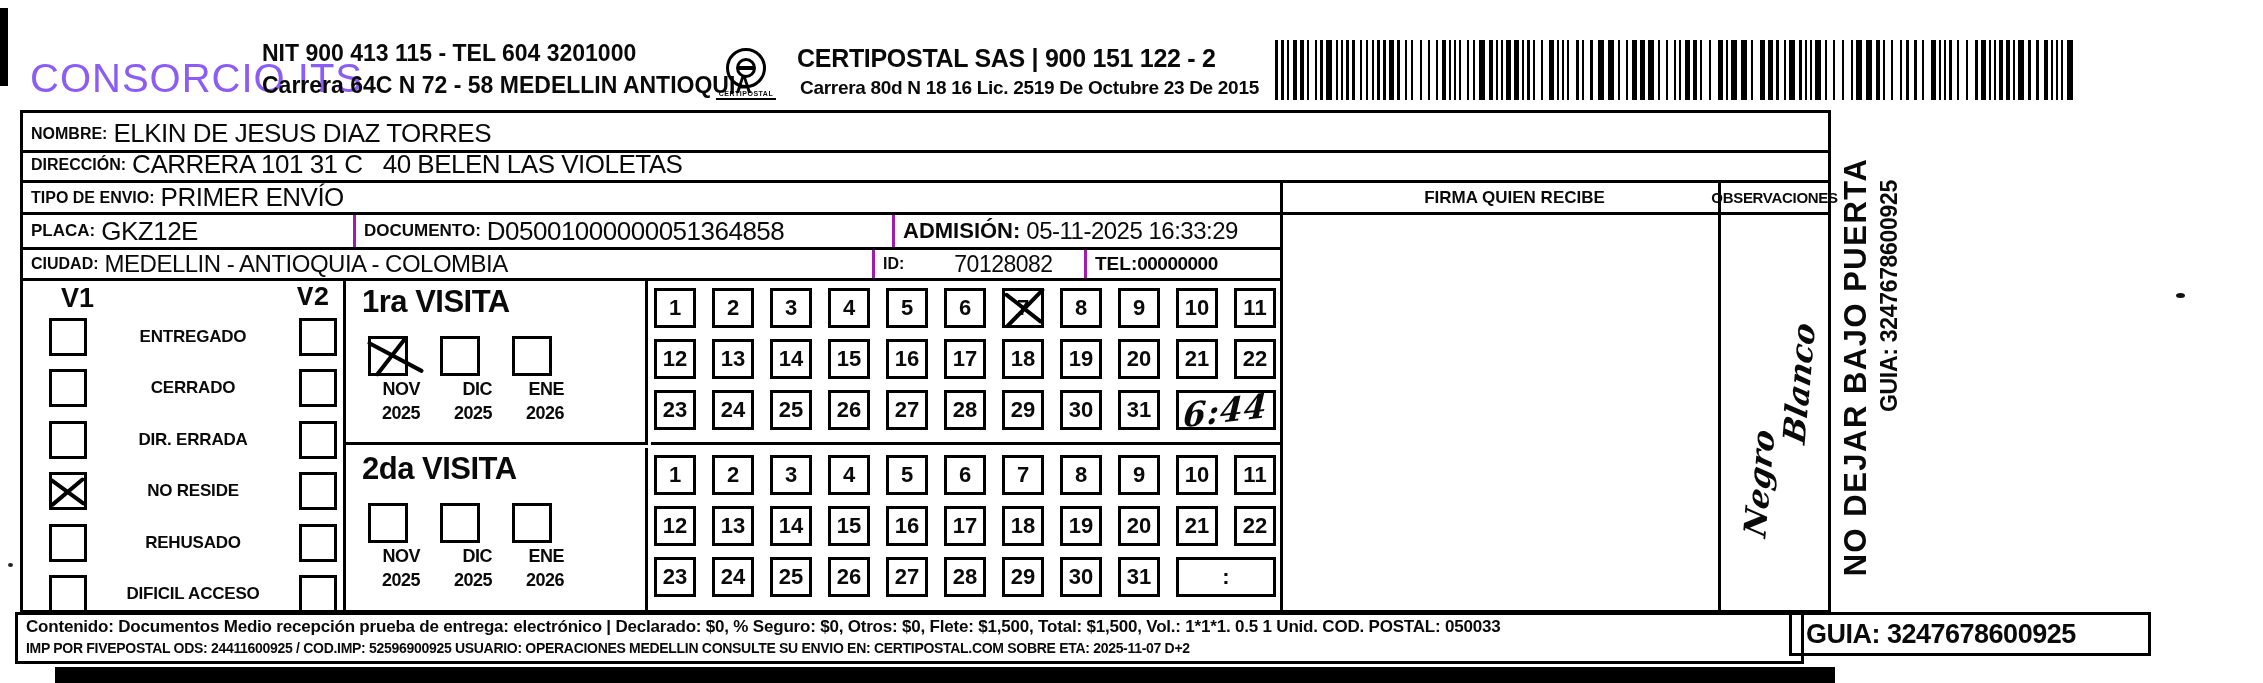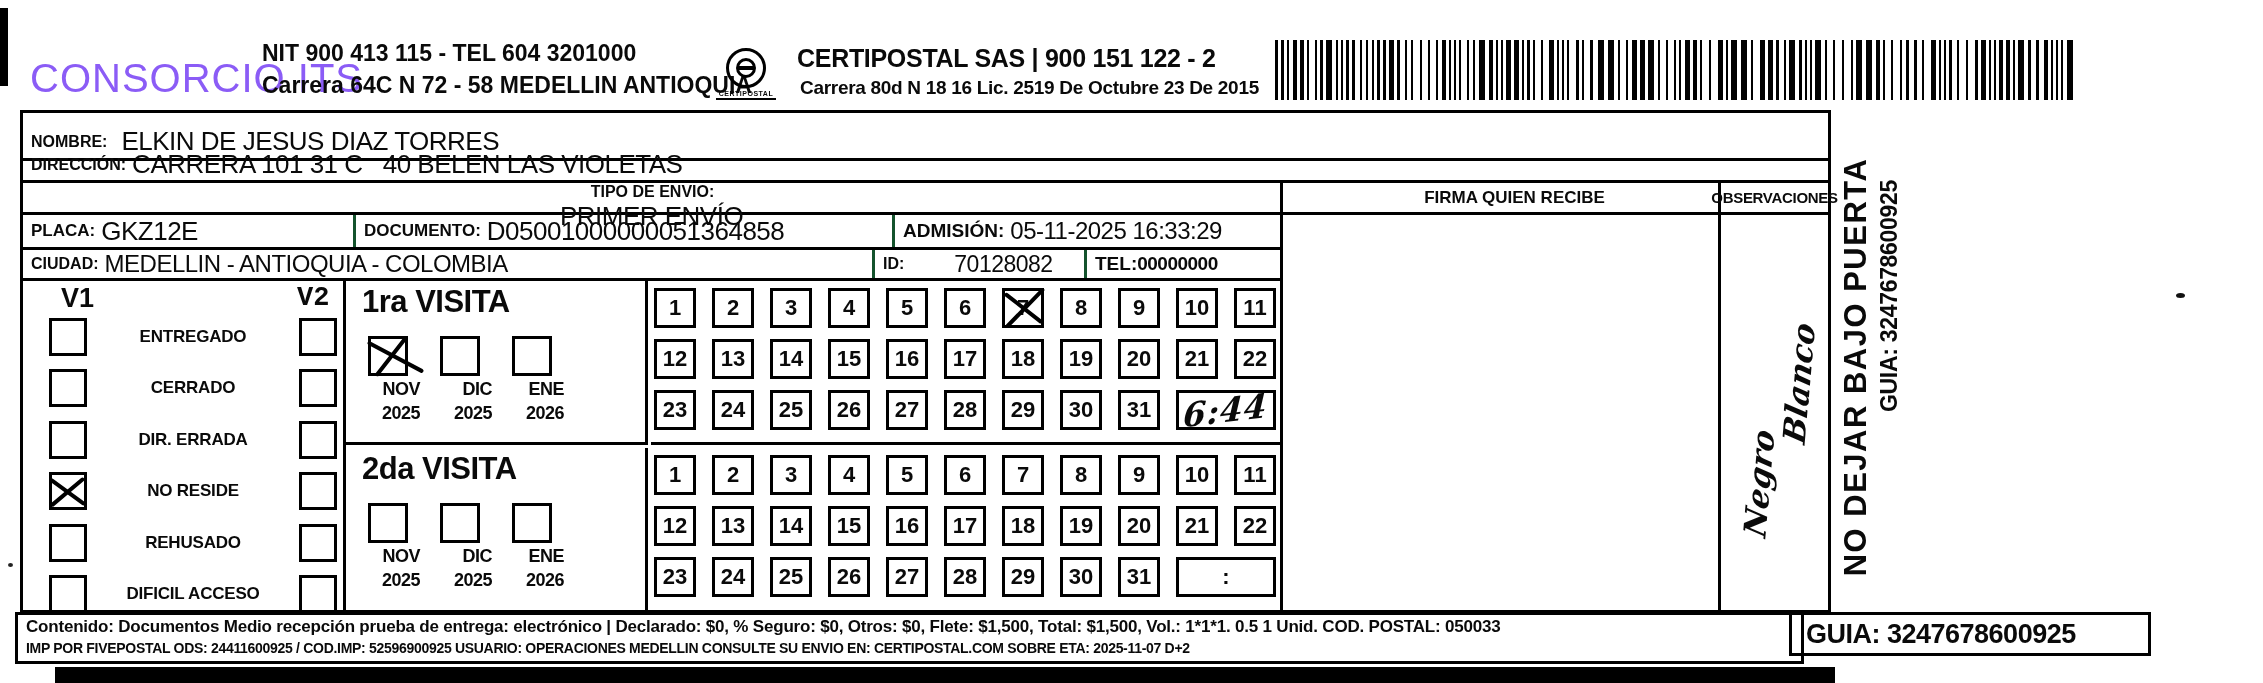--- a/index.html
+++ b/index.html
@@ -15,38 +15,38 @@
   .logo .ring:before{content:"";position:absolute;left:7px;top:7px;width:20px;height:20px;border:3px solid #000;border-radius:50%;box-sizing:border-box;}
   .logo .ring:after{content:"";position:absolute;left:9px;top:15px;width:16px;height:4px;background:#000;}
   .logo .logotxt{font-size:7px;font-weight:bold;letter-spacing:0.5px;margin-top:2px;border-bottom:2px solid #000;padding-bottom:1px;}
   .hdr-cp1{left:797px;top:44px;font-size:25px;font-weight:bold;letter-spacing:-0.3px;}
   .hdr-cp2{left:800px;top:77px;font-size:19px;font-weight:bold;letter-spacing:-0.3px;}
   .barcode{left:1275px;top:40px;width:812px;height:60px;}
   .barcode i{position:absolute;top:0;bottom:0;background:#000;}
   
   #form{left:20px;top:110px;width:1805px;height:497px;border:3px solid #000;}
   #form .row{position:absolute;left:0;right:0;border-bottom:3px solid #000;display:flex;align-items:center;}
-  .row-nombre{top:12px;height:33px;gap:8px;}
+  .row-nombre{top:4px;height:33px;}
   .row-dir{top:36px;height:31px;}
   .flab{font-weight:bold;padding:0 6px 0 8px;}
   .row-nombre .flab,.row-dir .flab{font-size:16px;}
   .bigval{font-size:26px;}
   .cols{position:absolute;left:0;right:0;top:70px;bottom:0;}
   .left-col{position:absolute;left:0;top:0;bottom:0;width:1257px;border-right:3px solid #000;}
   .firma-col{position:absolute;left:1260px;top:0;bottom:0;width:435px;border-right:3px solid #000;}
   .obs-col{position:absolute;left:1698px;top:0;bottom:0;right:0;}
   .hdr-cell{position:absolute;left:0;right:0;top:0;height:29px;border-bottom:3px solid #000;display:flex;align-items:center;justify-content:center;font-weight:bold;}
   .firma-col .hdr-cell{font-size:17px;padding-left:28px;}
   .obs-col .hdr-cell{font-size:15px;letter-spacing:-0.3px;}
   .lrow{position:absolute;left:0;right:0;border-bottom:3px solid #000;display:flex;align-items:stretch;}
-  .row-tipo{top:0;height:29px;flex-direction:column;}
+  .row-tipo{top:0;height:29px;}
   .row-placa{top:32px;height:32px;}
   .row-ciudad{top:67px;height:28px;}
   .cell{display:flex;align-items:center;box-sizing:border-box;}
-  .brd{border-right:3px solid #14532d;}
+  .brd{border-right:3px solid #a21caf;}
   
   .status{position:absolute;left:0;right:0;top:98px;bottom:0;}
   .v1v2{position:absolute;left:0;top:0;bottom:0;width:320px;border-right:3px solid #000;}
   .v1v2 .vh{position:absolute;top:2px;font-size:27px;font-weight:bold;}
   .vh1{left:38px;} .vh2{left:274px;font-family:Liberation Mono, monospace;}
   .strows{position:absolute;left:0;right:0;top:30px;bottom:4px;}
   .st-row{height:51.5px;display:flex;align-items:center;padding:0 6px 0 26px;box-sizing:border-box;}
   .st-lab{flex:1;text-align:center;font-size:17px;font-weight:bold;letter-spacing:-0.2px;}
   .cb{width:38px;height:38px;border:3px solid #000;box-sizing:border-box;position:relative;flex:none;background:#fff;}
   .cb.checked::before,.cb.checked::after{content:"";position:absolute;top:46%;height:4px;background:#000;border-radius:3px;}
@@ -243,21 +243,21 @@
       <div class="lrow row-placa">
         <div class="cell brd" style="width:333px;">
           <span class="flab" style="font-size:17px;">PLACA:</span>
           <span class="bigval val">GKZ12E</span>
         </div>
         <div class="cell brd" style="width:539px;">
           <span class="flab" style="font-size:17px;">DOCUMENTO:</span>
           <span class="bigval val">D05001000000051364858</span>
         </div>
         <div class="cell" style="flex:1;">
-          <span class="flab" style="font-size:19px;">ADMISIÓN:</span>
+          <span class="flab" style="font-size:22px;">ADMISIÓN:</span>
           <span class="val" style="font-size:24px;">05-11-2025 16:33:29</span>
         </div>
       </div>
 
       <div class="lrow row-ciudad">
         <div class="cell brd" style="width:852px;">
           <span class="flab" style="font-size:16px;">CIUDAD:</span>
           <span class="val" style="font-size:24px;">MEDELLIN - ANTIOQUIA - COLOMBIA</span>
         </div>
         <div class="cell brd" style="width:212px;">

